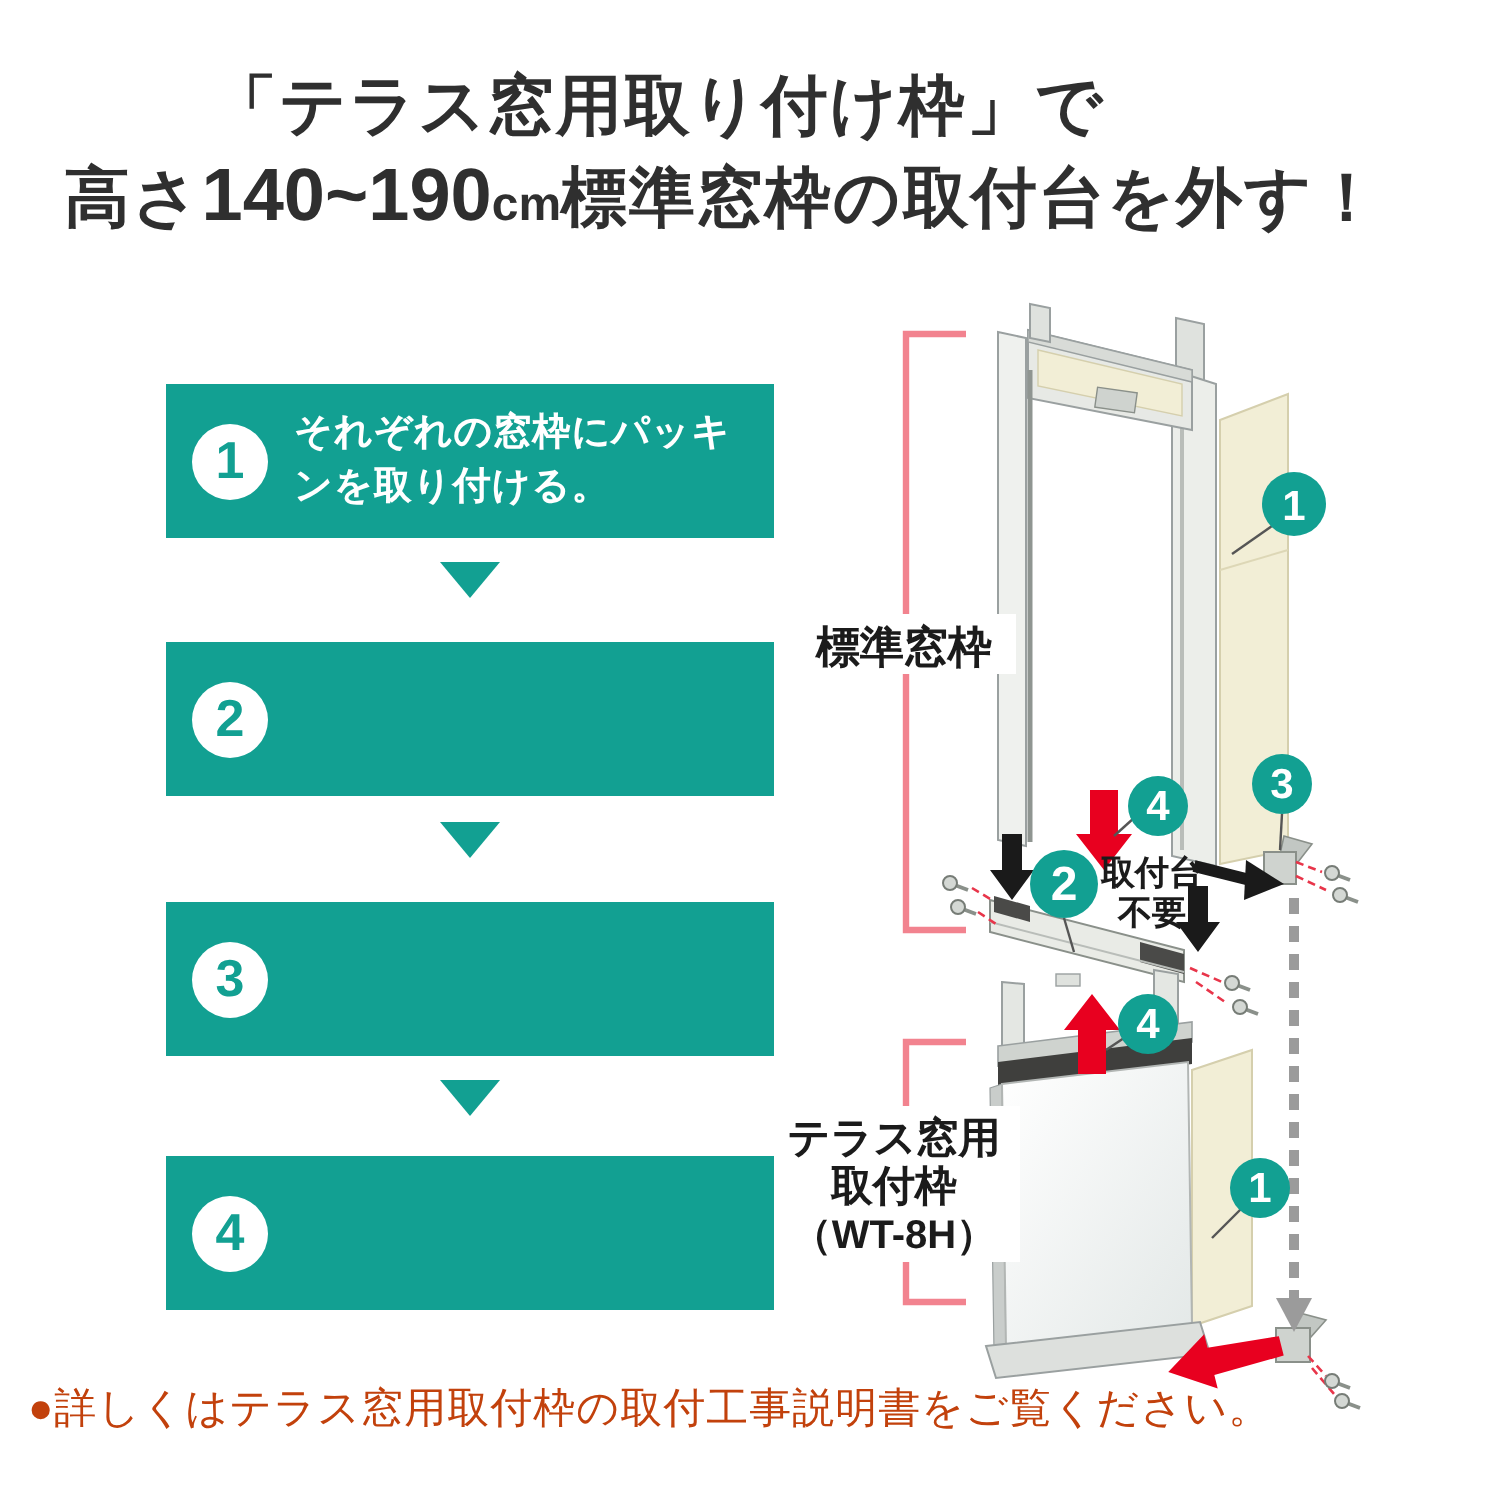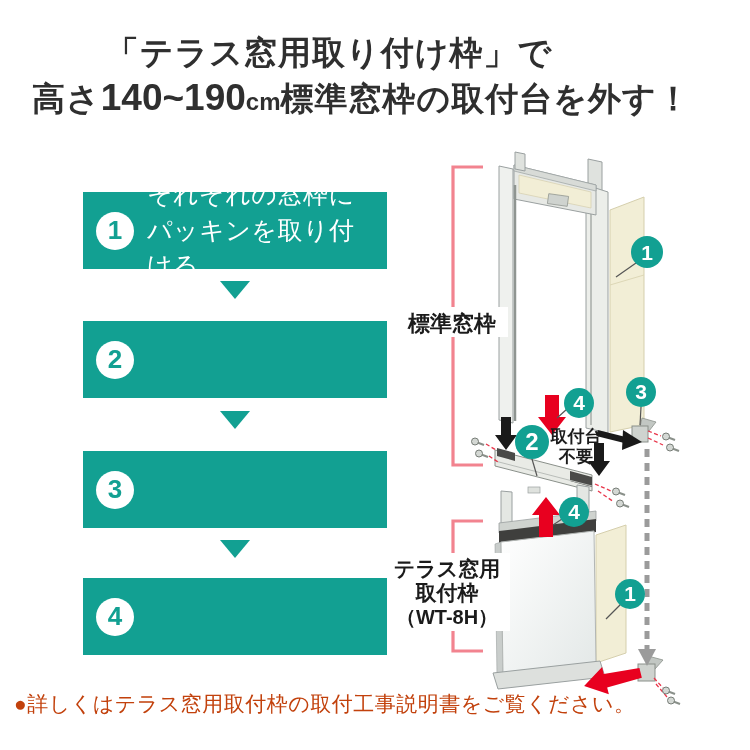--- a/index.html
+++ b/index.html
@@ -16,21 +16,21 @@
   .step{
     position:absolute;left:83px;width:304px;height:77px;background:#12a092;
     display:flex;align-items:center;box-sizing:border-box;padding-left:13px;
   }
   .step-num{
     width:38px;height:38px;border-radius:50%;background:#ffffff;color:#12a092;
     font-weight:700;font-size:26px;display:flex;align-items:center;justify-content:center;
     flex:0 0 38px;
   }
   .step-text{
-    margin-left:13px;width:222px;color:#ffffff;font-weight:400;font-size:25px;
+    margin-left:13px;width:222px;color:#ffffff;font-weight:700;font-size:19px;
     line-height:1.42;letter-spacing:0.5px;word-break:break-all;
   }
   .tri{
     position:absolute;left:220px;width:0;height:0;
     border-left:15px solid transparent;border-right:15px solid transparent;
     border-top:18px solid #12a092;
   }
   
   .diagram{position:absolute;left:390px;top:135px;}
   .dlabel{font-weight:700;fill:#1b1b1b;}

